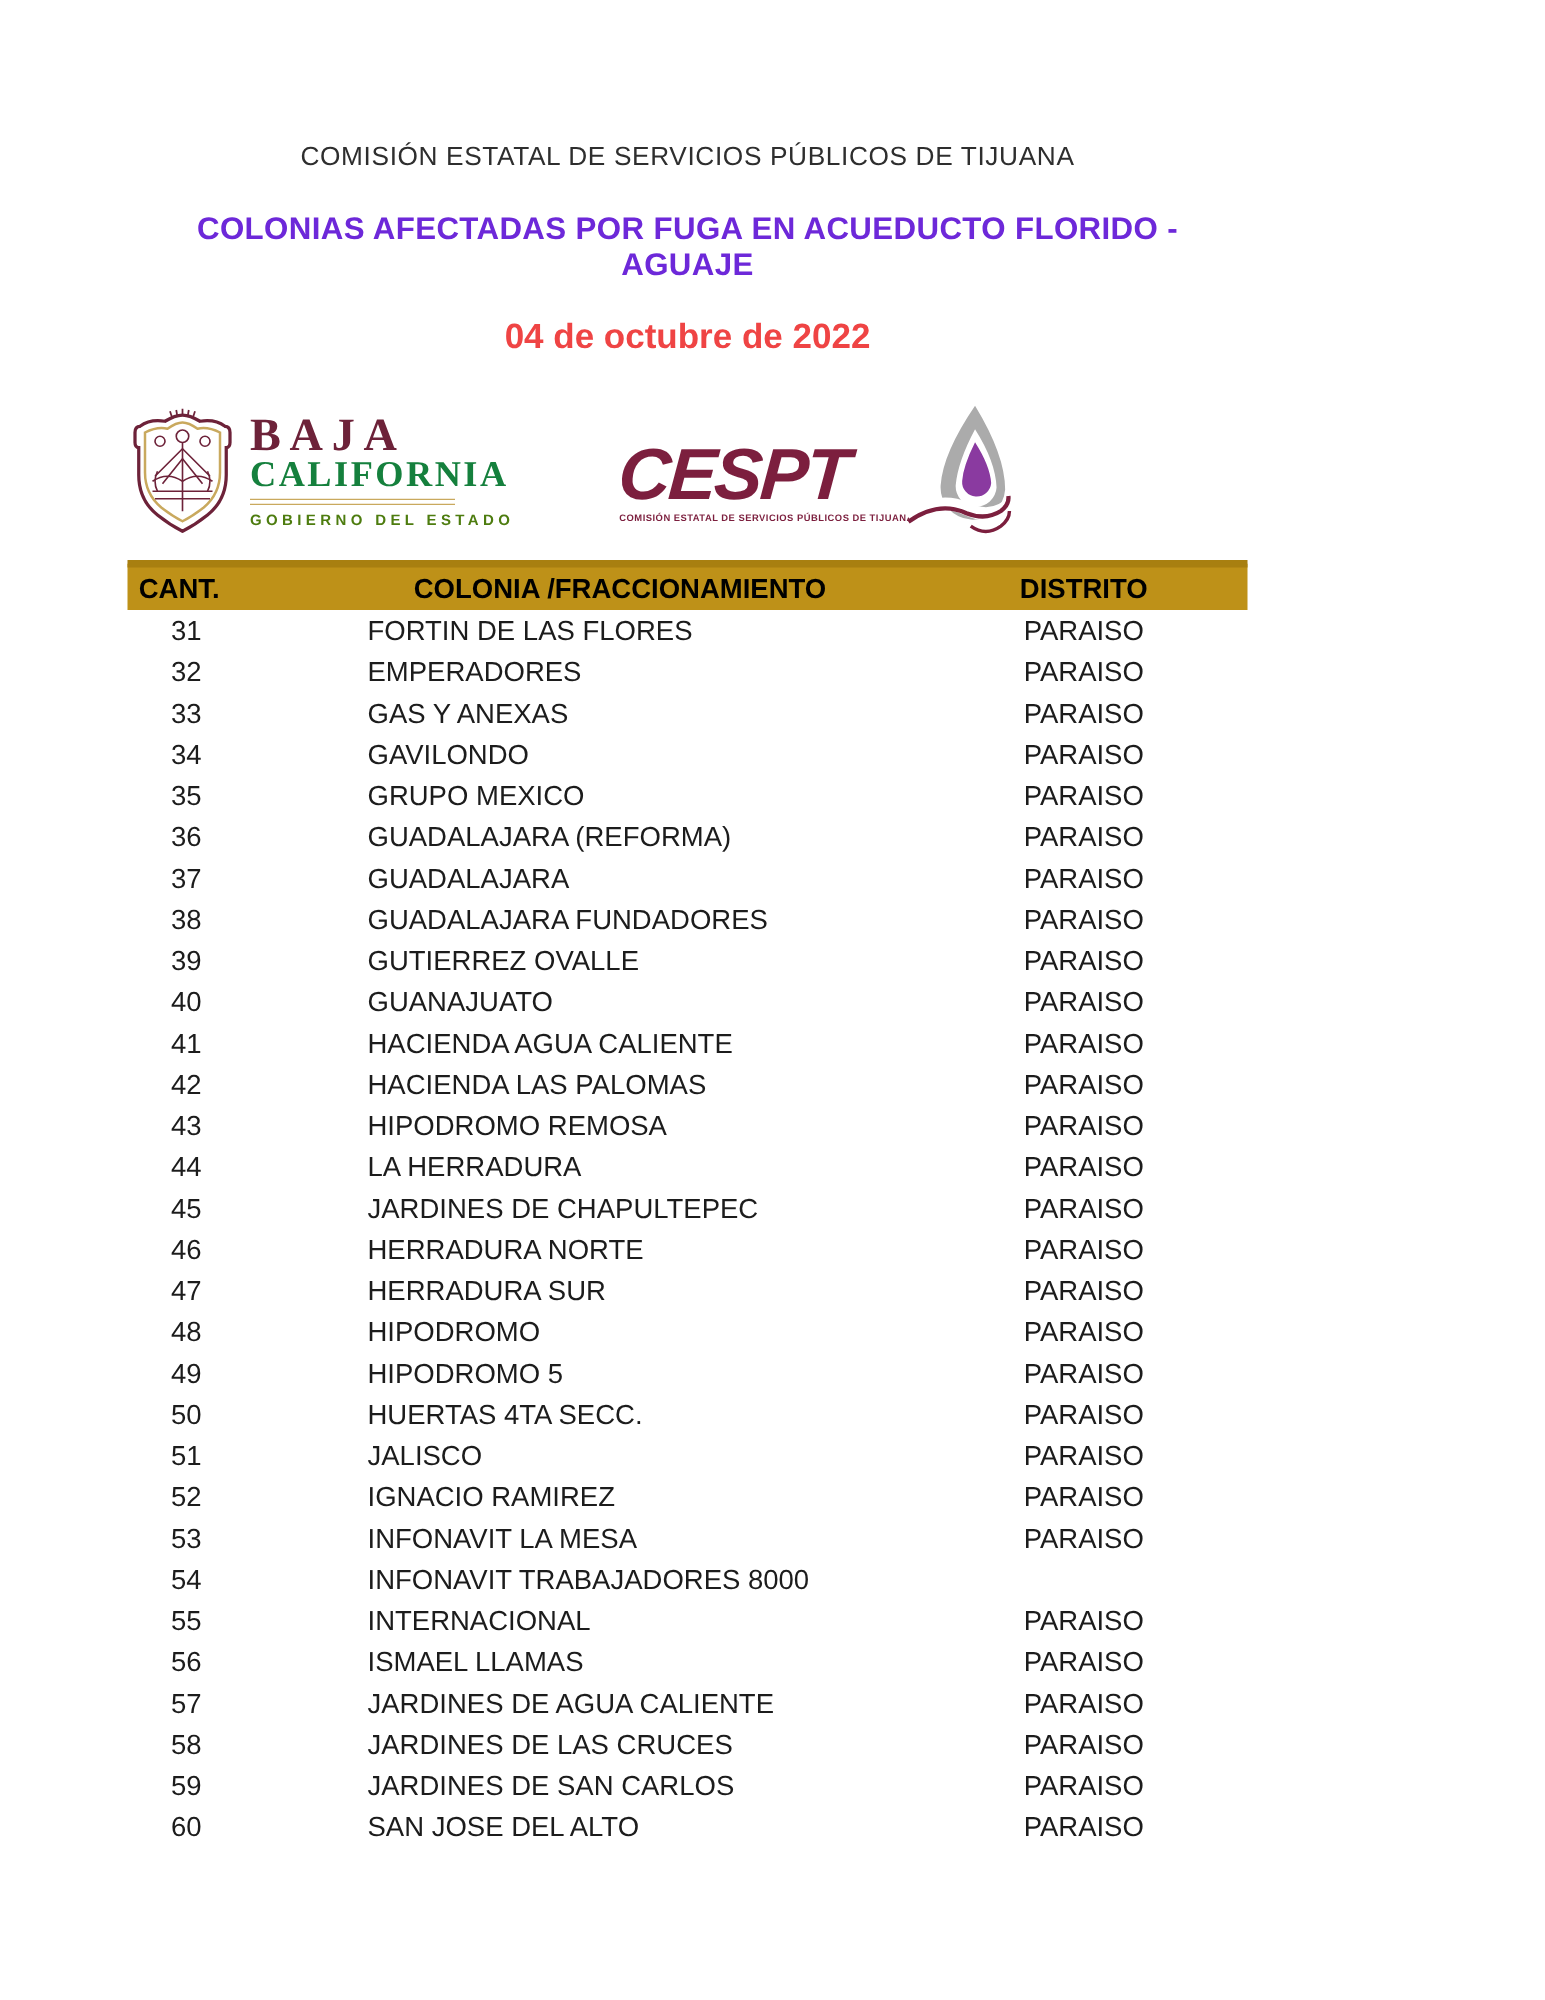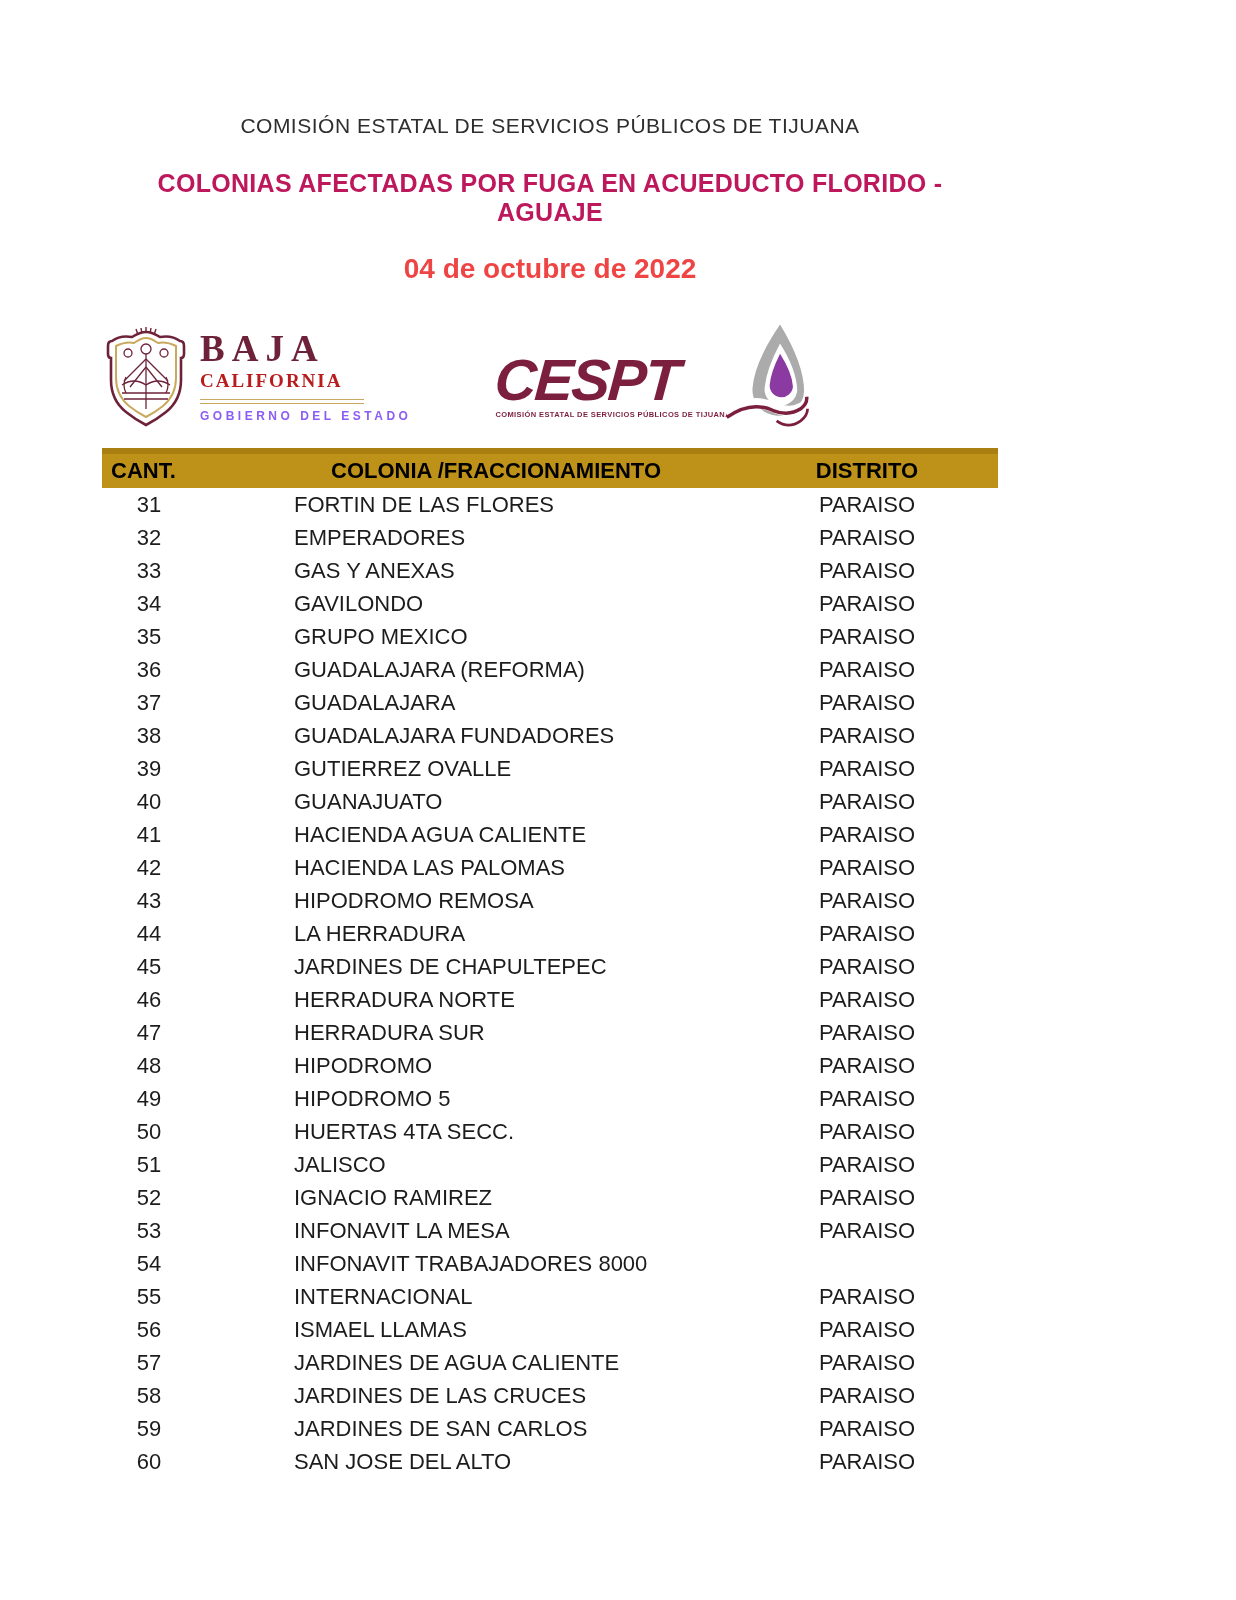--- a/index.html
+++ b/index.html
@@ -15,21 +15,21 @@
     font-size: 21px;
     letter-spacing: 0.5px;
     color: #2e2e2e;
   }
   .title-line {
     margin-top: 31px;
     text-align: center;
     font-size: 25px;
     font-weight: bold;
     letter-spacing: 0.3px;
-    color: #be185d;
+    color: #6d28d9;
   }
   .date-line {
     margin-top: 26px;
     text-align: center;
     font-size: 28px;
     font-weight: bold;
     color: #ef4444;
   }
 
   
@@ -48,38 +48,38 @@
     font-family: "Liberation Serif", serif;
     font-weight: bold;
     font-size: 37px;
     line-height: 36px;
     letter-spacing: 7px;
     color: #6d2239;
   }
   .bc-line2 {
     font-family: "Liberation Serif", serif;
     font-weight: bold;
-    font-size: 19px;
+    font-size: 29px;
     line-height: 27px;
     letter-spacing: 2px;
-    color: #b91c1c;
+    color: #15803d;
   }
   .bc-rule {
     margin-top: 5px;
     height: 5px;
     border-top: 1px solid #c9a95e;
     border-bottom: 1px solid #c9a95e;
     width: 164px;
   }
   .bc-sub {
     margin-top: 5px;
     font-size: 12px;
     font-weight: bold;
     letter-spacing: 3.5px;
-    color: #8b5cf6;
+    color: #4d7c0f;
     white-space: nowrap;
   }
 
   .cespt-logo { display: flex; align-items: flex-end; position: relative; }
   .cespt-textcol { display: flex; flex-direction: column; align-items: flex-start; padding-bottom: 14px; }
   .cespt-word {
     font-size: 58px;
     line-height: 52px;
     font-weight: bold;
     font-style: italic;

